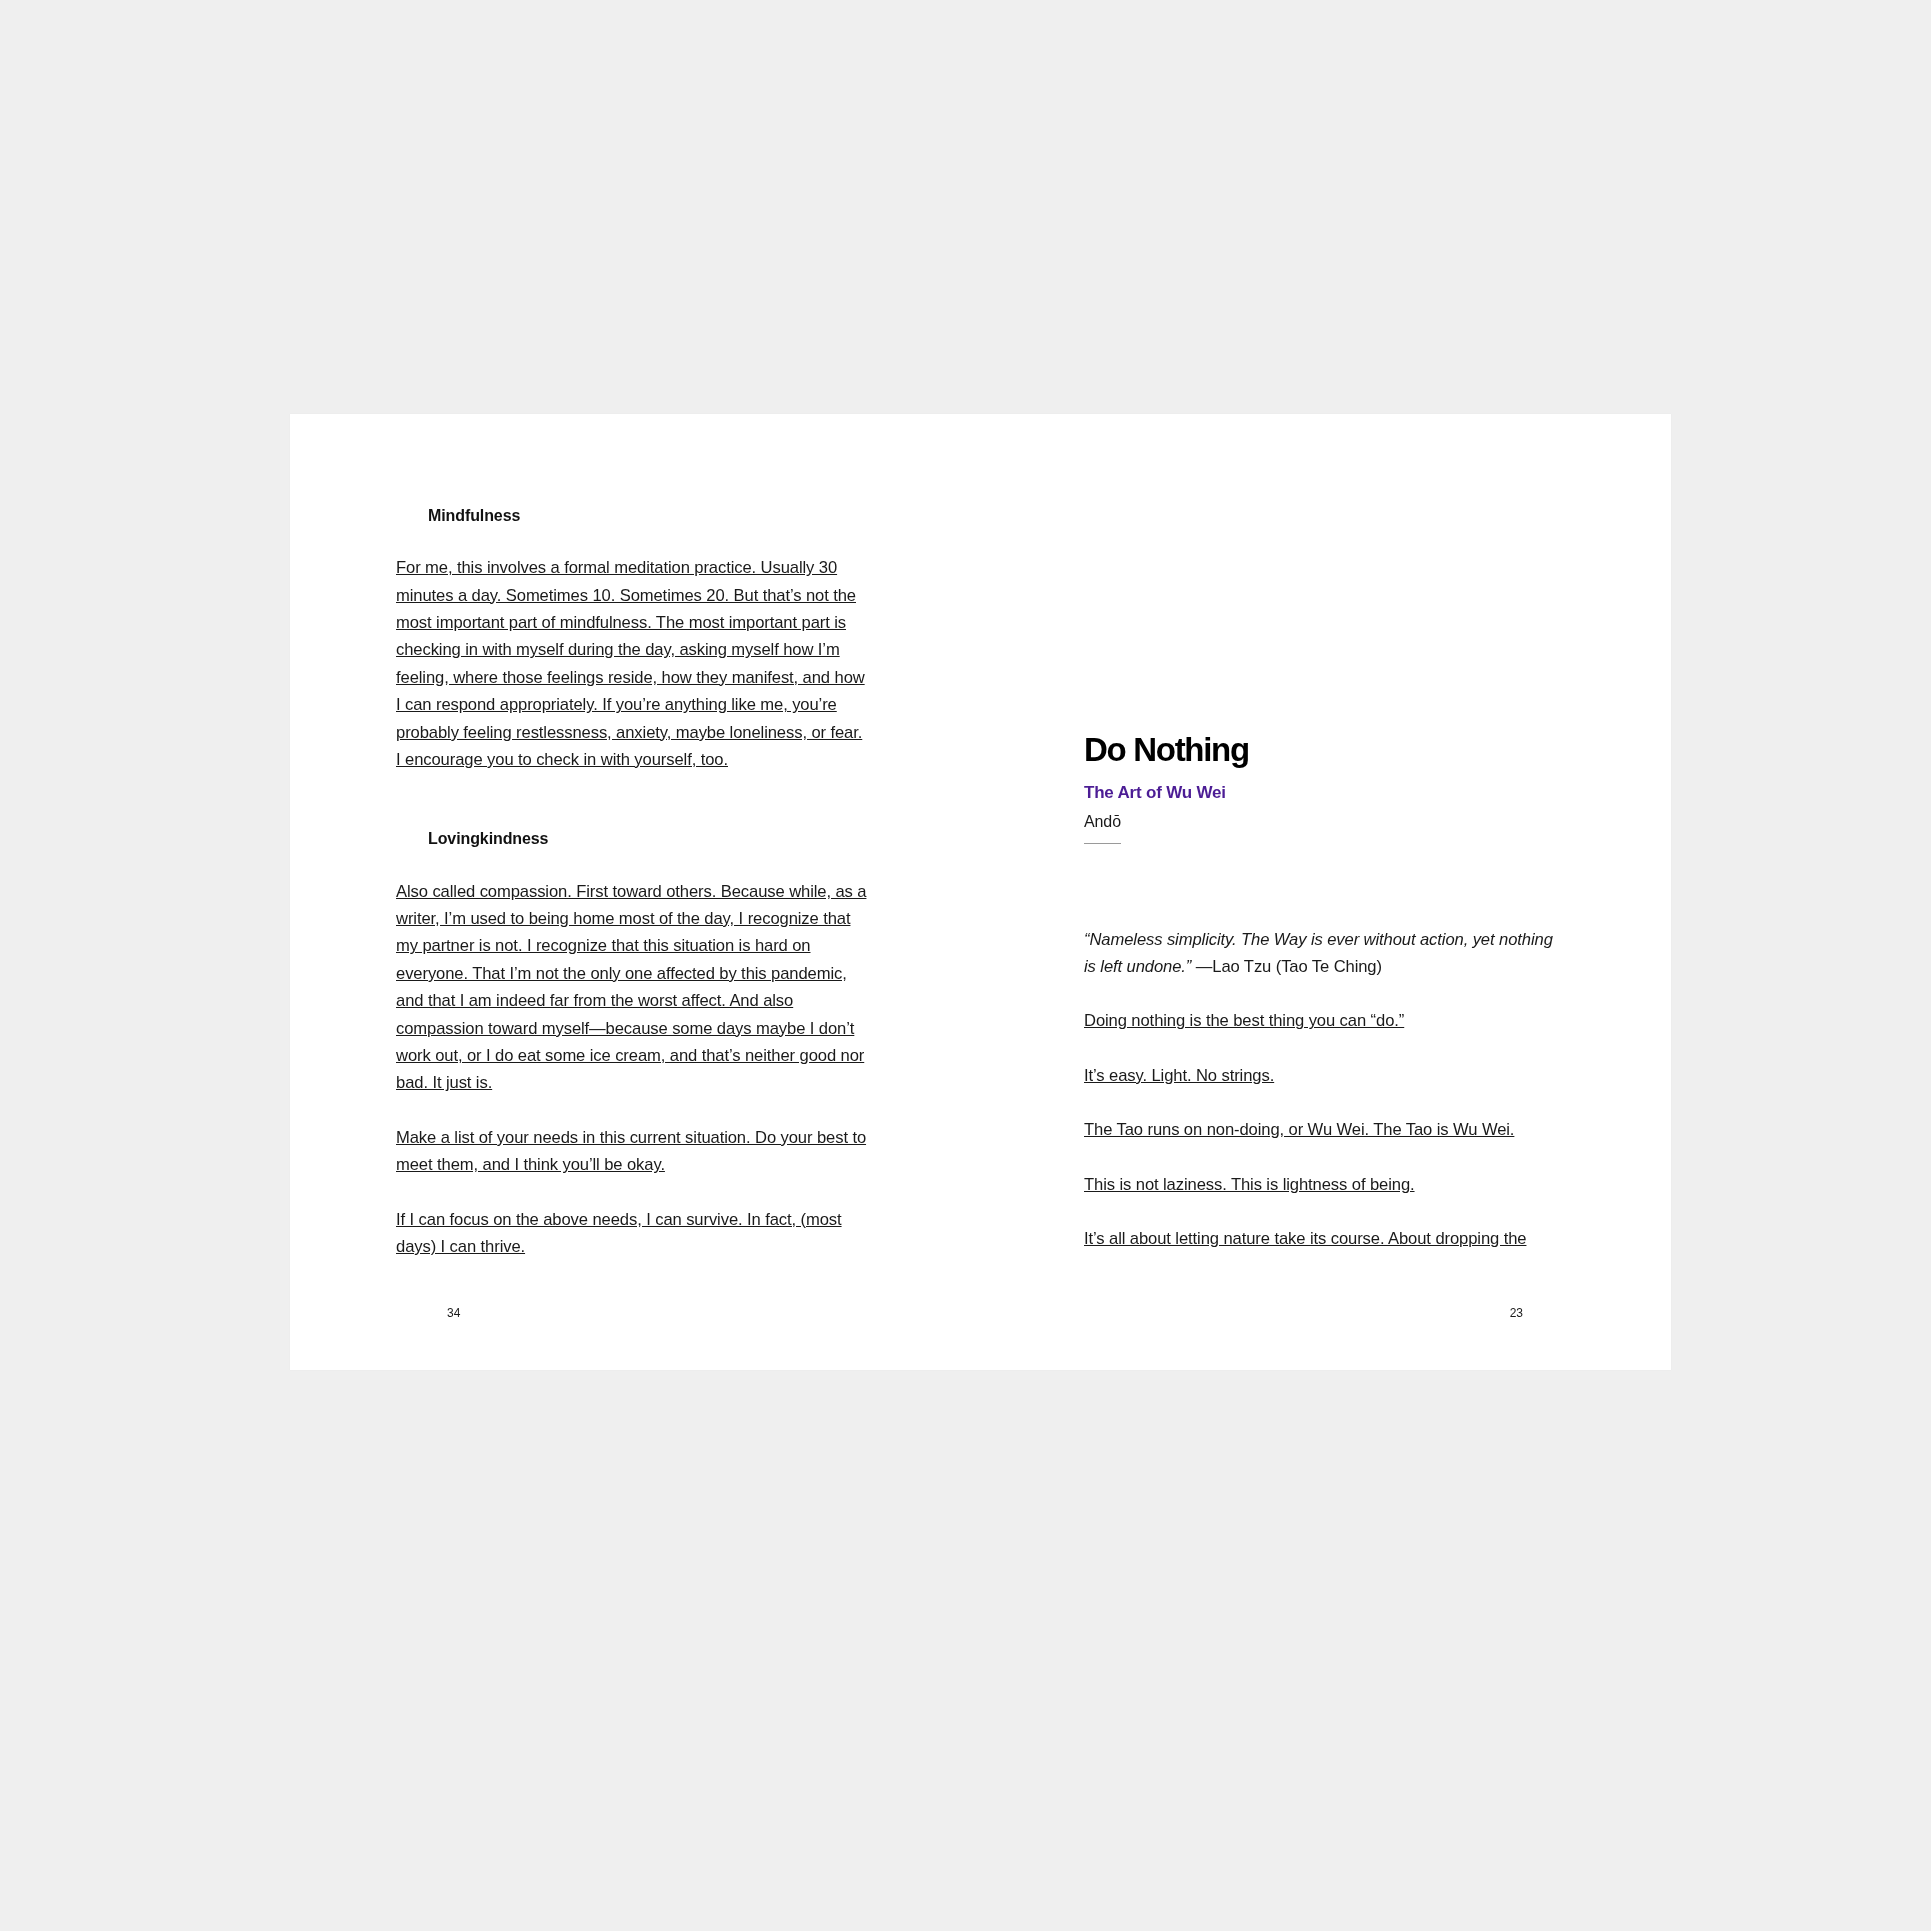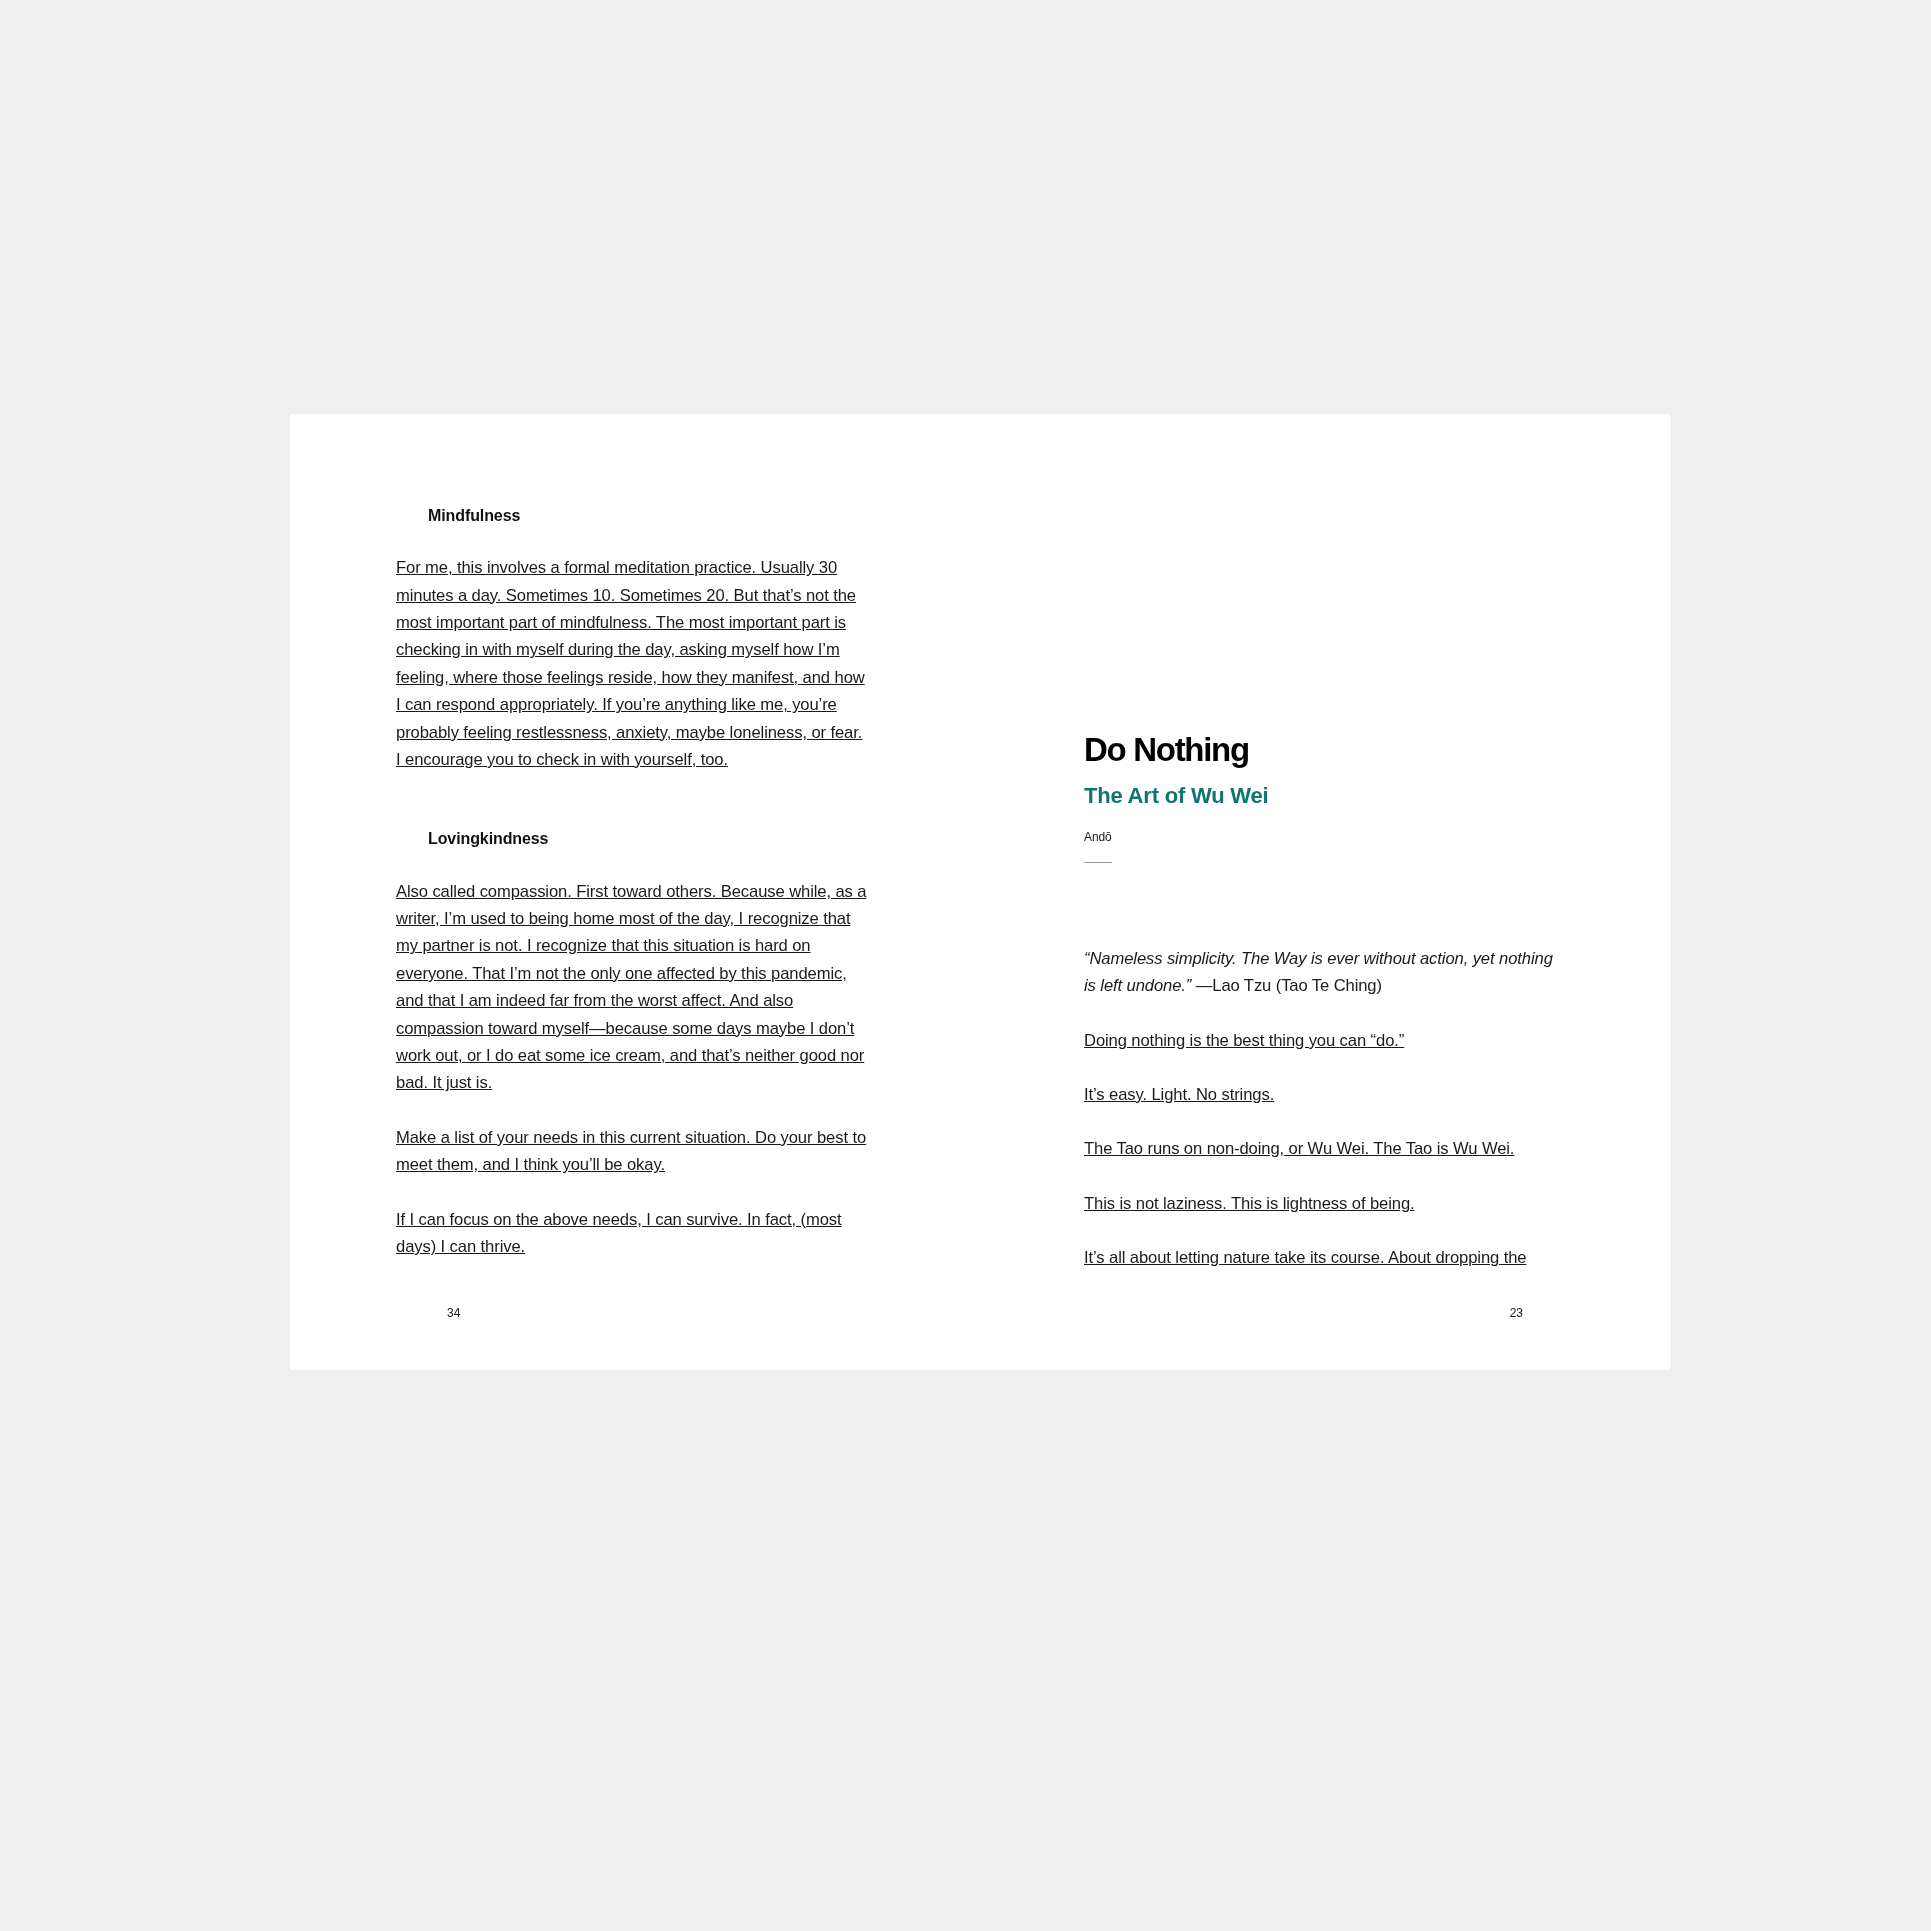--- a/index.html
+++ b/index.html
@@ -69,35 +69,35 @@
 
   .chapter-title {
     font-size: 33px;
     font-weight: bold;
     color: #000000;
     letter-spacing: -1.3px;
     line-height: 1.05;
     margin: 0 0 15.4px 0;
   }
   .chapter-subtitle {
-    font-size: 22px;
+    font-size: 17px;
     font-weight: bold;
-    color: #0f766e;
+    color: #4c1d95;
     letter-spacing: -0.2px;
-    margin: 0 0 18px 0;
+    margin: 0 0 9px 0;
     line-height: 1.2;
   }
   .chapter-author {
-    font-size: 12px;
+    font-size: 16px;
     color: #1a1a1a;
     margin: 0 0 41px 0;
     line-height: 1.2;
     display: inline-block;
     border-bottom: 1.4px solid #9a9a9a;
-    padding-bottom: 17px;
+    padding-bottom: 11px;
     letter-spacing: -0.1px;
   }
   .author-wrap { margin-bottom: 41px; }
 
   p.epigraph {
     font-size: 16.6px;
     line-height: 27.4px;
     color: #1a1a1a;
     margin: 0 0 27px 0;
     letter-spacing: -0.1px;

